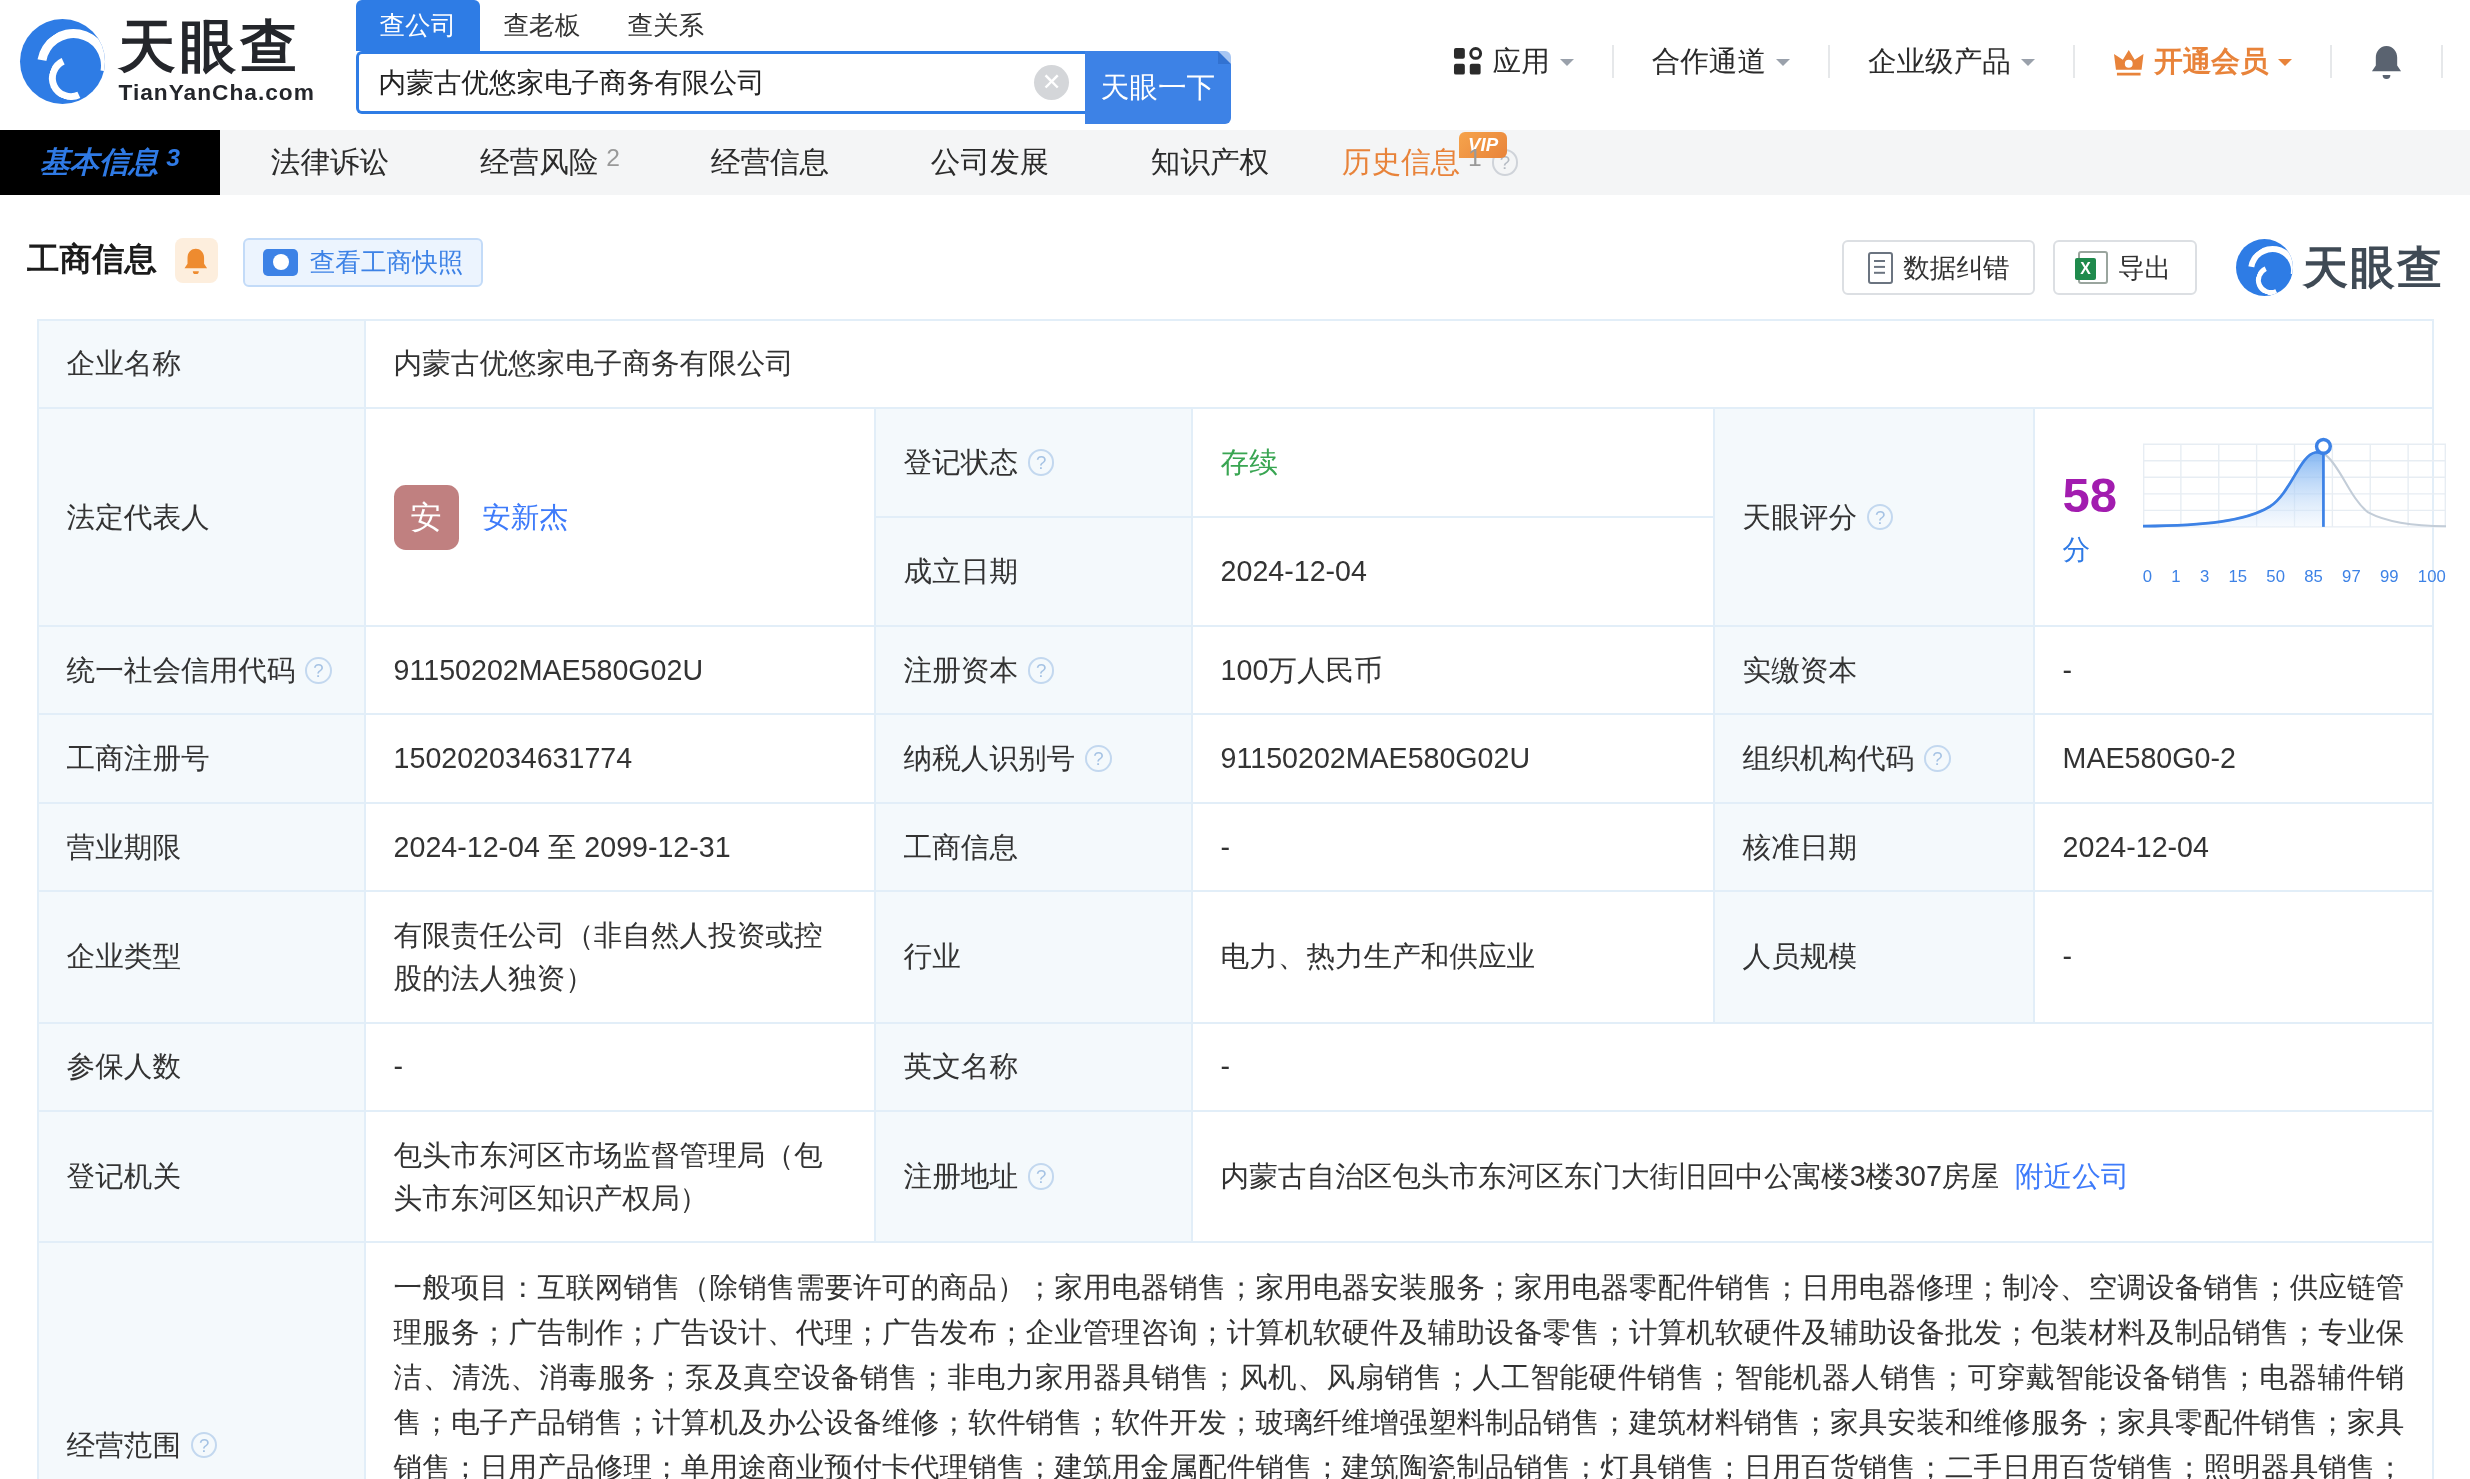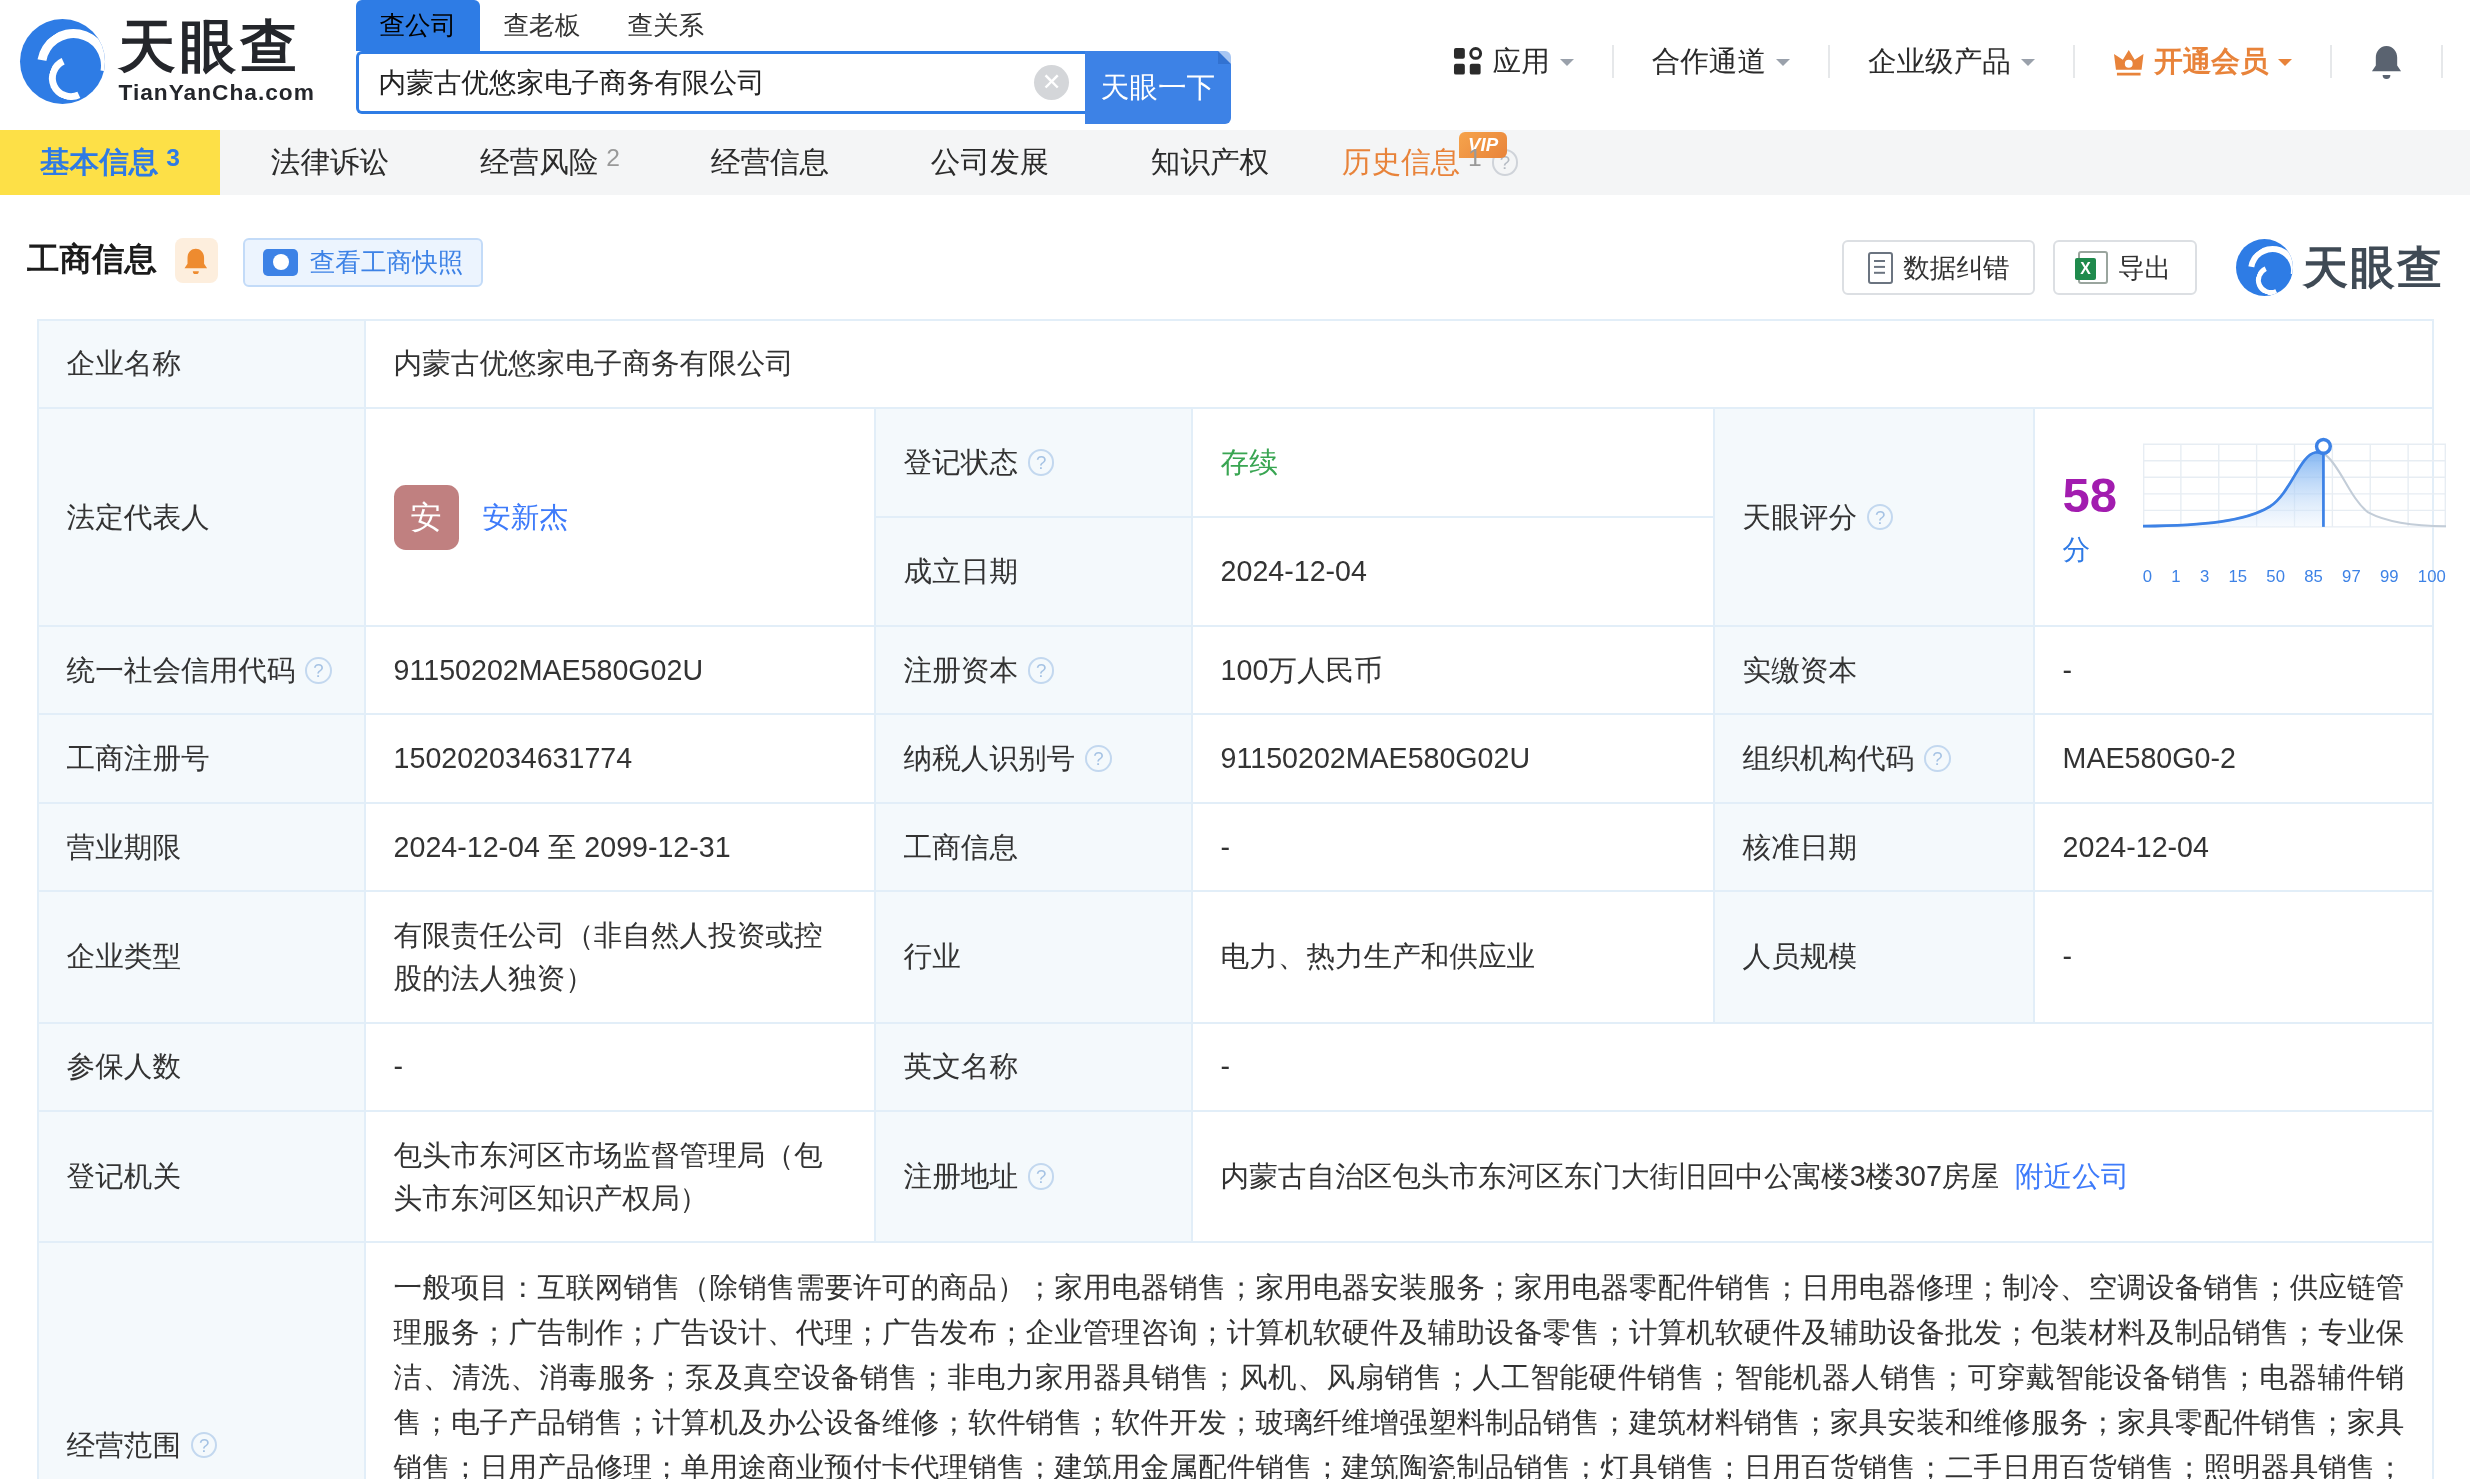--- a/index.html
+++ b/index.html
@@ -13,41 +13,41 @@
   .logo-mark:after { content:""; position:absolute; left:29.6px; top:37px; width:29.6px; height:29.6px; border-radius:50%; border:7.9px solid #fff; border-right-color:transparent; border-top-color:transparent; transform:rotate(20deg); }
   .logo-text { margin-left:13.8px; }
   .logo-title { font-size:57px; font-weight:bold; color:#24262b; letter-spacing:3.9px; line-height:57px; }
   .logo-domain { font-size:22.7px; font-weight:bold; color:#24262b; letter-spacing:1px; margin-top:3.9px; }
   .gov-badge { margin-left:29.6px; background:#c8453c; color:#fff; text-align:center; padding:11.8px 15.8px; border-radius:3.9px; line-height:33px; font-size:22.7px; white-space:nowrap; }
   .gov-badge .l2 { letter-spacing:5.9px; }
 
   .search-block { margin-left:41px; }
   .search-tabs { display:flex; align-items:flex-end; }
   .search-tab { font-size:25.6px; color:#333; padding:7.9px 23.6px 7.9px 23.6px; cursor:pointer; }
-  .search-tab.active { background:#2e7ce5; color:#000000; border-radius:5.9px 5.9px 0 0; }
+  .search-tab.active { background:#2e7ce5; color:#ffffff; border-radius:5.9px 5.9px 0 0; }
   .search-row { display:flex; }
   .search-box { display:flex; align-items:center; width:729px; height:63px; border:3px solid #2e7ce5; border-right:none; border-radius:5.9px 0 0 5.9px; background:#fff; position:relative; }
   .search-input { border:none; outline:none; font-size:27.6px; color:#222; width:630px; margin-left:19.7px; font-family:inherit; background:transparent; }
   .clear-btn { position:absolute; right:15.8px; width:35px; height:35px; border-radius:50%; background:#d4d6d9; color:#fff; font-size:23.6px; line-height:35px; text-align:center; cursor:pointer; }
   .search-btn { width:146px; height:73px; background:#3d82e6; color:#fff; font-size:28.6px; border:none; border-radius:0 5.9px 5.9px 0; cursor:pointer; position:relative; font-family:inherit; }
   .search-btn:after { content:""; position:absolute; top:0; right:0; border-width:0 13.8px 13.8px 0; border-style:solid; border-color:#2a66c0 #fff #2a66c0 transparent; opacity:.55; }
 
   .top-nav { display:flex; align-items:center; margin-left:auto; gap:38px; font-size:28.6px; color:#2b2b2b; white-space:nowrap; }
   .nav-item { display:flex; align-items:center; gap:9.9px; cursor:pointer; }
   .caret { width:0; height:0; border:7.9px solid transparent; border-top-color:#9aa1ab; margin-top:7.9px; }
   .nav-sep { width:2px; height:33px; background:#e6e8ea; }
   .grid-icon { width:29.6px; height:29.6px; position:relative; }
   .vip-orange { color:#e8833a; font-weight:bold; }
   .bell-icon svg { display:block; }
 
   
   .main-tabs { display:flex; background:#f4f5f6; height:65px; margin-top:9.9px; }
   .main-tab { width:220px; display:flex; align-items:center; justify-content:center; font-size:29.6px; color:#2b2b2b; cursor:pointer; position:relative; }
   .main-tab .cnt { font-size:24.6px; color:#999; margin-left:7.9px; transform:translateY(-3.9px); }
-  .main-tab.active { background:#fde047; color:#2f7ae5; font-weight:bold; }
+  .main-tab.active { background:#000000; color:#2f7ae5; font-weight:bold;font-style:italic; }
   .main-tab.active .cnt { color:#2f7ae5; }
   .main-tab.history { color:#e8833a; }
   .vip-badge { position:absolute; top:2px; right:33px; background:linear-gradient(135deg,#f6a44c,#e8833a); color:#fff; font-size:18.7px; font-style:italic; font-weight:bold; padding:2px 8.9px; border-radius:5.9px 5.9px 5.9px 0; }
   .qmark { display:inline-block; width:26.6px; height:26.6px; border:2px solid #c3d8ef; border-radius:50%; color:#a6c3e4; font-size:18.7px; line-height:23.6px; text-align:center; margin-left:9.9px; vertical-align:middle; flex:0 0 auto; }
   .qmark:after { content:"?"; }
   .qmark.gray { border-color:#cfd3d9; color:#b4bac2; }
 
   
   .section-head { display:flex; align-items:flex-start; padding:0 27px; margin-top:43px; height:61px; }
   .section-title { font-size:32.5px; font-weight:bold; color:#1c1c1c; }

